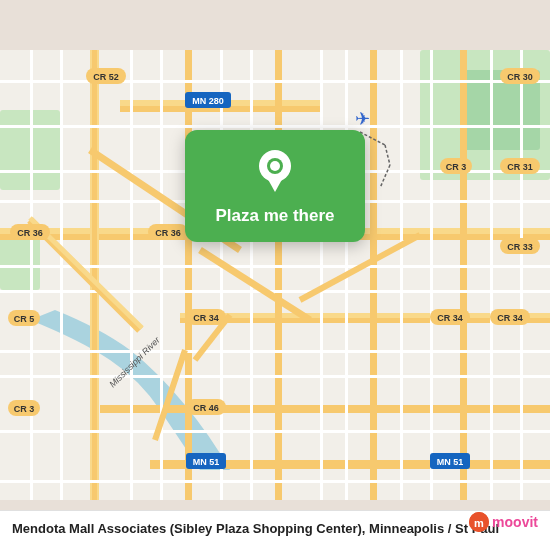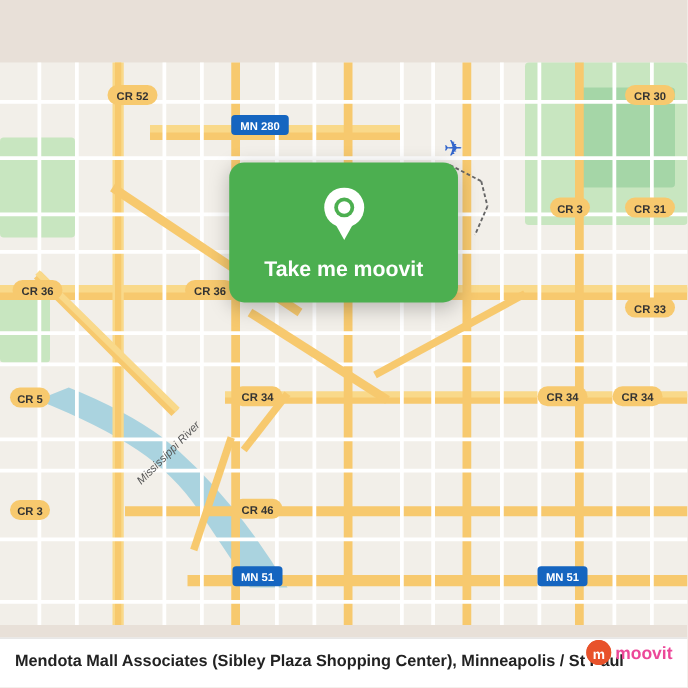--- a/index.html
+++ b/index.html
@@ -238,21 +238,21 @@
 
   <div class="action-card">
     <div class="pin-icon">
       <svg width="36" height="42" viewBox="0 0 36 42" xmlns="http://www.w3.org/2000/svg">
         <circle cx="18" cy="16" r="16" fill="white"></circle>
         <circle cx="18" cy="16" r="8" fill="#4caf50"></circle>
         <polygon points="18,42 8,24 28,24" fill="white"></polygon>
         <circle cx="18" cy="16" r="5" fill="white"></circle>
       </svg>
     </div>
-    <span class="action-label">Take me moovit</span>
+    <span class="action-label">Plaza me there</span>
   </div>
 
   <div class="info-panel">
     <div class="location-name">
       <span>Mendota Mall Associates (Sibley Plaza Shopping
 Center), Minneapolis / St Paul</span>
     </div>
 
     <div class="moovit-logo">
       <div class="m-icon">

